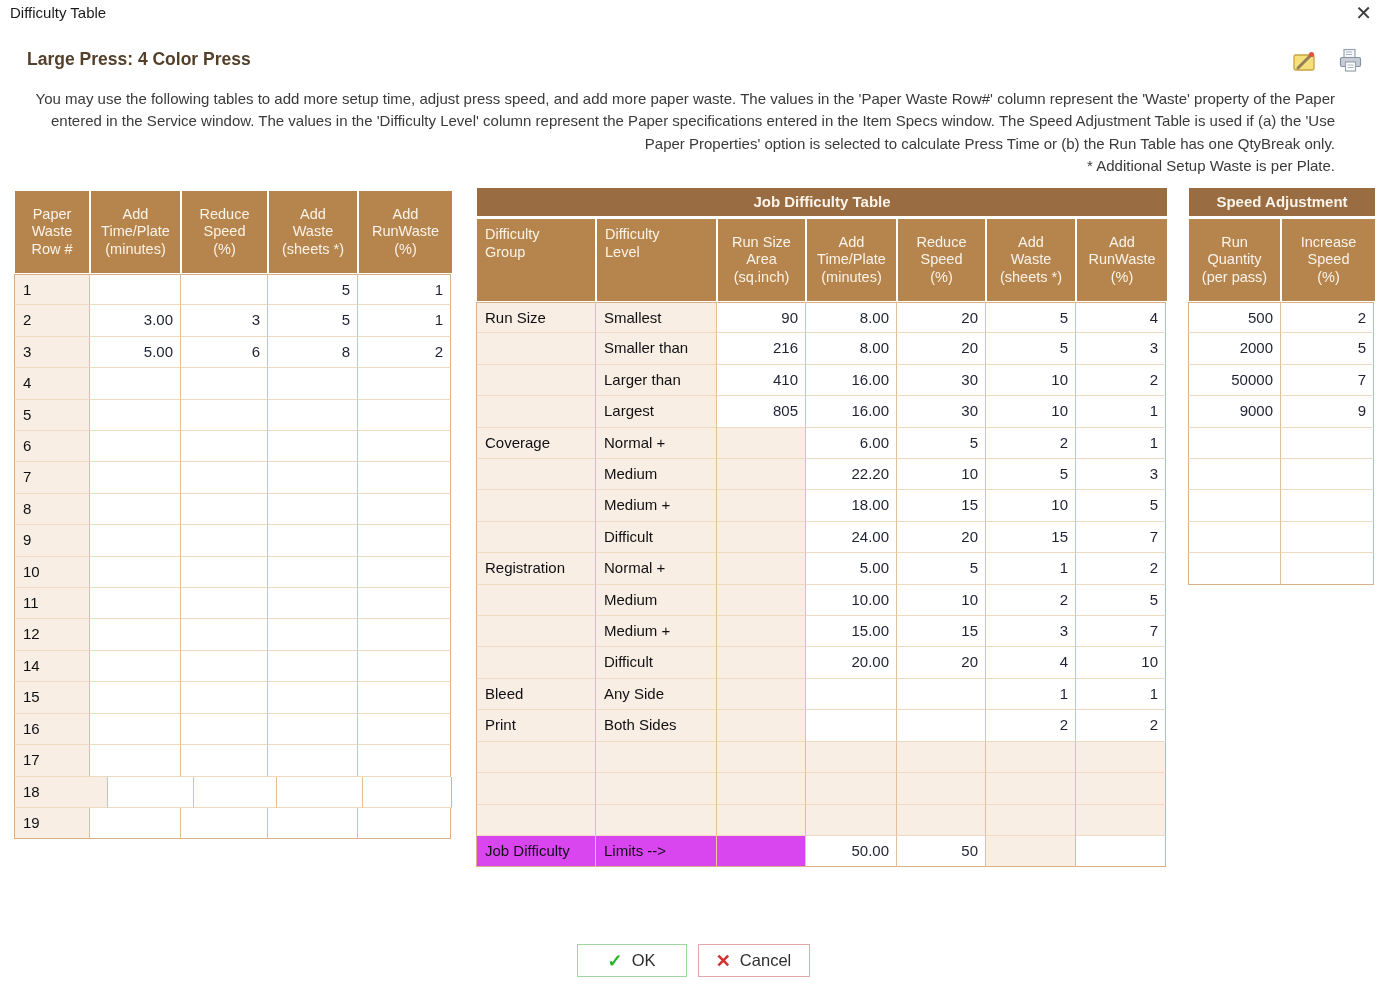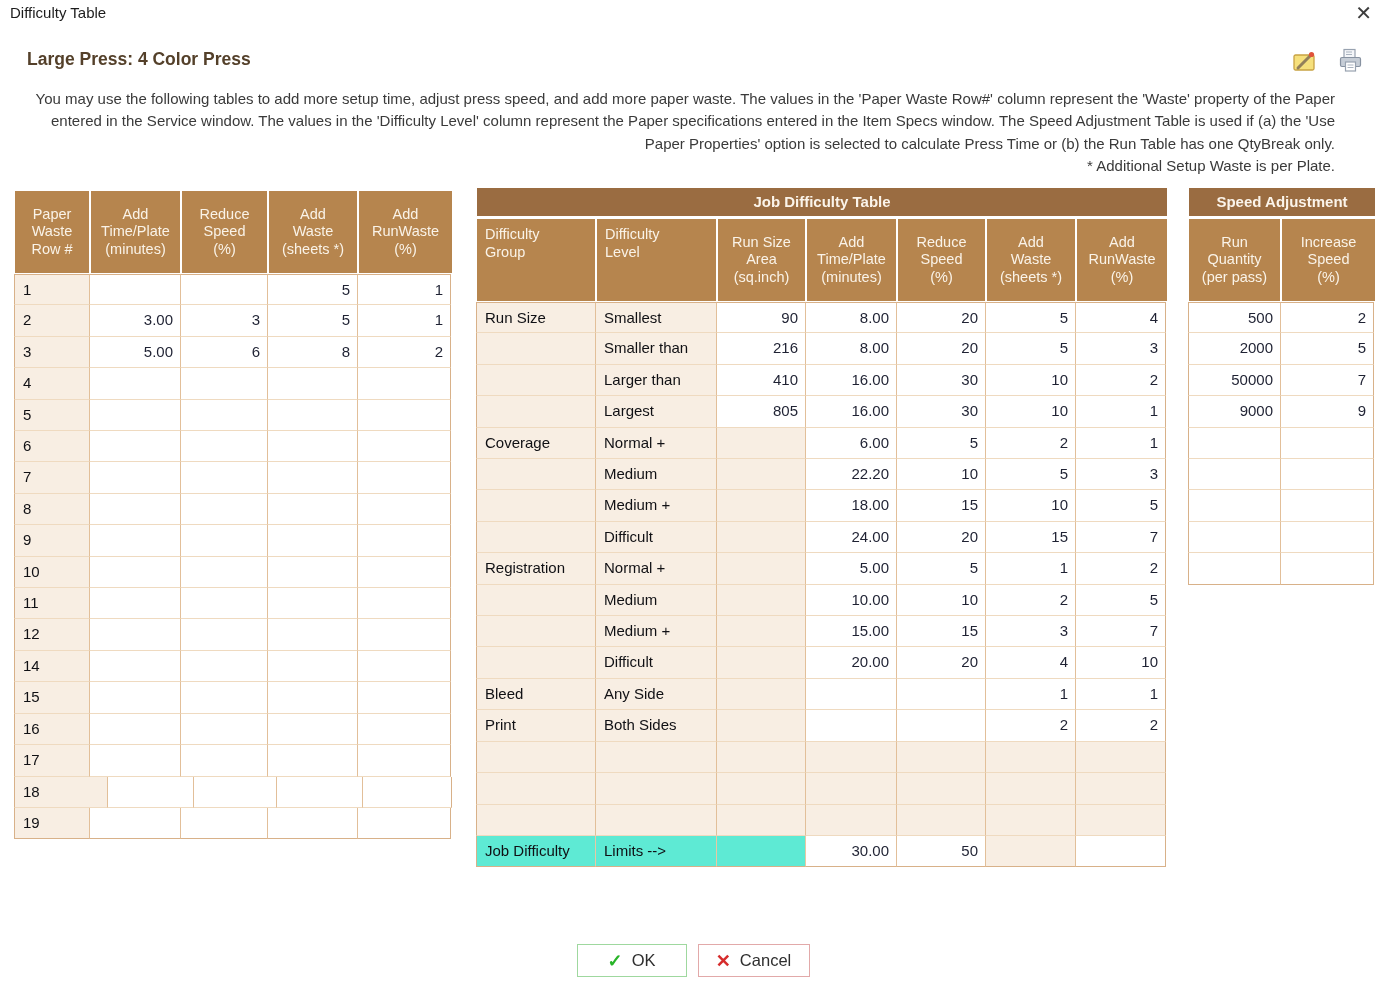--- a/index.html
+++ b/index.html
@@ -32,21 +32,21 @@
   .gcell{box-sizing:border-box;height:31.42px;line-height:30px;font-size:15px;
     border-right:1px solid #e2bf99;border-bottom:1px solid #efdac0;overflow:hidden;white-space:nowrap;}
   .gcell:first-child{border-left:1px solid #d8b189;}
   .gcell:last-child{border-right-color:#d8b189;}
   .grow:first-child .gcell{border-top:1px solid #d8b189;}
   .grow:last-child .gcell{border-bottom-color:#d8b189;}
   .gcell.al{text-align:left;padding-left:8px;color:#101014;}
   .gcell.ar{text-align:right;padding-right:7px;color:#1f2233;}
   .gcell.wh{background:#ffffff;}
   .gcell.ro{background:#f8eee3;}
-  .gcell.lim{background:#5eead4;border-right-color:#e9c8a3;}
+  .gcell.lim{background:#d946ef;border-right-color:#e9c8a3;}
 
   
   .btnrow{position:absolute;left:0;top:944px;width:1386px;display:flex;justify-content:center;gap:11px;}
   .btn{display:flex;align-items:center;justify-content:center;gap:9px;height:33px;background:#fff;
     font-family:"Liberation Sans",sans-serif;font-size:16.5px;color:#2f2f2f;cursor:pointer;}
   .btn.ok{width:110px;border:1px solid #9fd89f;}
   .btn.cancel{width:112px;border:1px solid #e2a9a9;}
   .glyph-ok{color:#28b428;font-weight:bold;font-size:18px;}
   .glyph-cancel{color:#d62c2c;font-weight:bold;font-size:18px;}
 </style>
@@ -408,21 +408,21 @@
           <div class="gcell ro ar" style="width: 89px;"></div>
           <div class="gcell ro ar" style="width: 91px;"></div>
           <div class="gcell ro ar" style="width: 89px;"></div>
           <div class="gcell ro ar" style="width: 90px;"></div>
           <div class="gcell ro ar" style="width: 90px;"></div>
         </div>
         <div class="grow">
           <div class="gcell lim al" style="width: 120px;">Job Difficulty</div>
           <div class="gcell lim al" style="width: 121px;">Limits --&gt;</div>
           <div class="gcell lim ar" style="width: 89px;"></div>
-          <div class="gcell wh ar" style="width: 91px;">30.00</div>
+          <div class="gcell wh ar" style="width: 91px;">50.00</div>
           <div class="gcell wh ar" style="width: 89px;">50</div>
           <div class="gcell ro ar" style="width: 90px;"></div>
           <div class="gcell wh ar" style="width: 90px;"></div>
         </div>
       </div>
   </div>
 
   <div id="speed-table" class="dtable" style="left:1188px;top:188px;width:187px;">
     <div class="band">Speed Adjustment</div>
     <div class="hdr">

